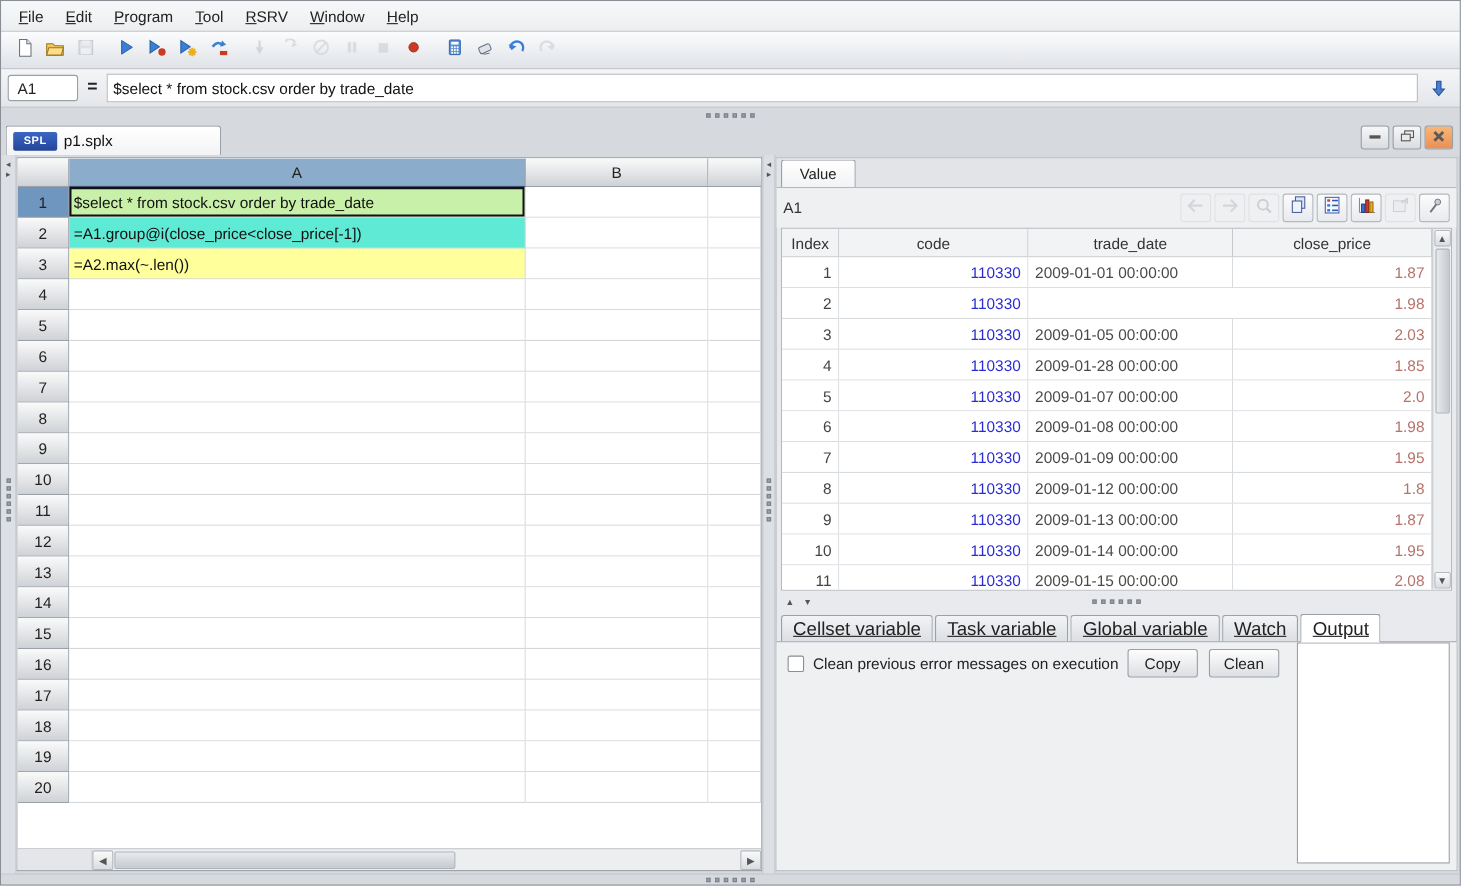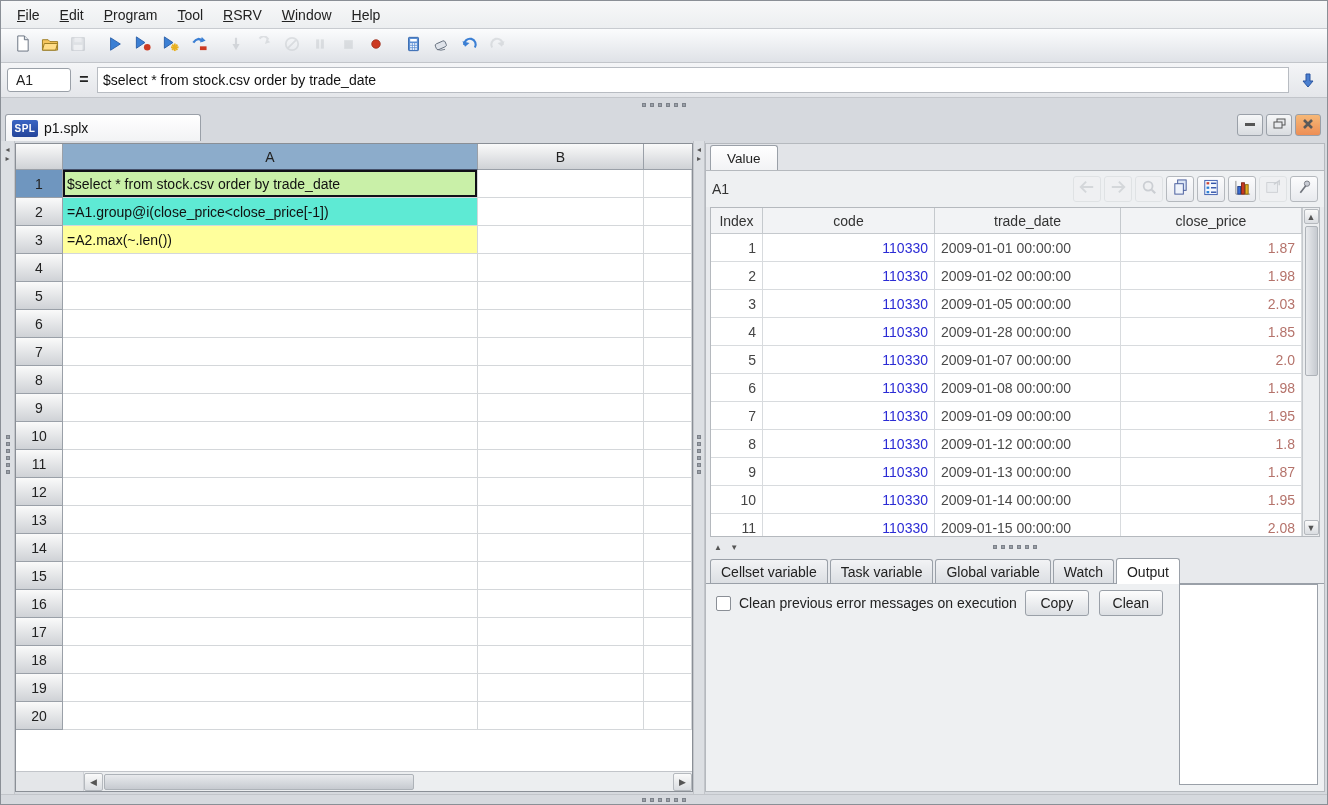--- a/index.html
+++ b/index.html
@@ -34,21 +34,21 @@
 
   
   .hsplit{height:13px;background:#d6d9de;display:flex;align-items:center;justify-content:center;flex:0 0 auto;}
   .dots-h{display:flex;gap:4px;}
   .dots-h i{width:4px;height:4px;background:#9aa0a8;border:1px solid #7d828a;display:block;}
 
   
   .tabbar{height:30px;background:#d6d9de;display:flex;align-items:flex-end;padding:0 4px;flex:0 0 auto;position:relative;}
   .etab{width:196px;height:27px;background:linear-gradient(#ffffff,#f2f3f5);border:1px solid #9aa0a8;border-bottom:none;
         border-radius:3px 3px 0 0;display:flex;align-items:center;gap:6px;padding-left:6px;font-size:14px;color:#111;}
-  .spl-badge{width:26px;height:17px;background:linear-gradient(#3b66c4,#24459a);color:#fff;font-size:10px;font-weight:bold;
+  .spl-badge{width:40px;height:17px;background:linear-gradient(#3b66c4,#24459a);color:#fff;font-size:10px;font-weight:bold;
              display:flex;align-items:center;justify-content:center;border-radius:2px;letter-spacing:.5px;}
   .winbtns{position:absolute;right:6px;top:3px;display:flex;gap:3px;}
   .wbtn{width:26px;height:22px;border:1px solid #9aa0a8;border-radius:3px;background:linear-gradient(#f6f7f8,#d9dce0);
         display:flex;align-items:center;justify-content:center;font-size:12px;color:#444;}
   .wbtn.close{background:linear-gradient(#f6b877,#ed8e55);color:#6b4a2a;font-weight:bold;}
 
   
   .main{flex:1;display:flex;min-height:0;}
   .strip{width:14px;background:#dcdfe3;border-right:1px solid #c2c5ca;position:relative;flex:0 0 auto;}
   .strip .arrows{position:absolute;top:4px;left:0;width:100%;text-align:center;font-size:8px;color:#555;line-height:9px;}
@@ -109,21 +109,21 @@
            display:flex;flex-direction:column;align-items:center;justify-content:space-between;padding:1px;}
   .vthumb{width:13px;height:150px;background:linear-gradient(90deg,#e8eaed,#c6cad0);border:1px solid #adb2b8;border-radius:2px;margin-top:2px;}
   .vs-track{flex:1;}
 
   .psplit{height:20px;display:flex;align-items:center;padding:0 8px;flex:0 0 auto;position:relative;}
   .psplit .mini-arrows{font-size:8px;color:#555;letter-spacing:3px;}
   .psplit .dots-h{position:absolute;left:50%;transform:translateX(-50%);}
 
   .btabs{height:27px;display:flex;align-items:flex-end;padding-left:4px;gap:2px;border-bottom:1px solid #9aa0a8;flex:0 0 auto;}
   .btab{height:24px;background:linear-gradient(#f2f3f5,#dcdfe3);border:1px solid #9aa0a8;border-bottom:none;
-        border-radius:3px 3px 0 0;font-size:14px;color:#222;display:flex;align-items:center;padding:0 10px;}
+        border-radius:3px 3px 0 0;font-size:17px;color:#222;display:flex;align-items:center;padding:0 10px;text-decoration:underline;}
   .btab.active{background:#ffffff;height:26px;position:relative;z-index:2;margin-bottom:-1px;}
 
   .outputpanel{flex:1;display:flex;flex-direction:row;background:#eef0f2;min-height:0;}
   .outctrl{height:38px;display:flex;align-items:center;padding:0 10px;gap:8px;flex:0 0 auto;}
   .chkbox{width:15px;height:15px;background:#fff;border:1px solid #8a8f96;border-radius:2px;}
   .chklabel{font-size:14px;color:#222;}
   .outbtns{margin-left:auto;display:flex;gap:10px;}
   .pbtn{min-width:64px;height:26px;background:linear-gradient(#fdfdfd,#dcdfe3);border:1px solid #9aa0a8;border-radius:3px;
         font-size:14px;color:#222;display:flex;align-items:center;justify-content:center;padding:0 12px;}
   .outtext{flex:1;margin:0 6px 6px 6px;background:#fff;border:1px solid #9aa0a8;}
@@ -558,21 +558,20 @@
             </div>
             <div class="vt-row">
               <div class="vt-cell c-index">1</div>
               <div class="vt-cell c-code">110330</div>
               <div class="vt-cell c-date">2009-01-01 00:00:00</div>
               <div class="vt-cell c-price">1.87</div>
             </div>
             <div class="vt-row">
               <div class="vt-cell c-index">2</div>
               <div class="vt-cell c-code">110330</div>
-              <div class="vt-cell c-date">2009-01-02 00:00:00</div>
               <div class="vt-cell c-price">1.98</div>
             </div>
             <div class="vt-row">
               <div class="vt-cell c-index">3</div>
               <div class="vt-cell c-code">110330</div>
               <div class="vt-cell c-date">2009-01-05 00:00:00</div>
               <div class="vt-cell c-price">2.03</div>
             </div>
             <div class="vt-row">
               <div class="vt-cell c-index">4</div>

